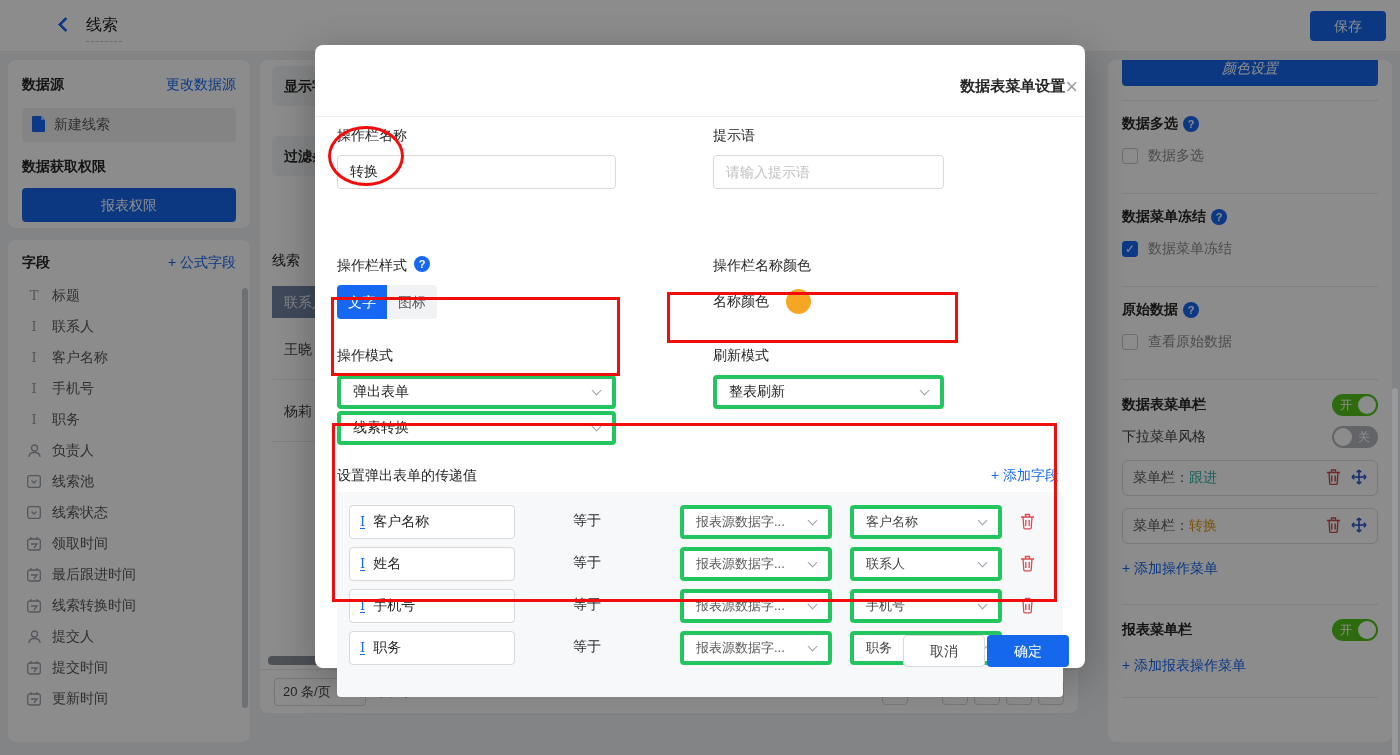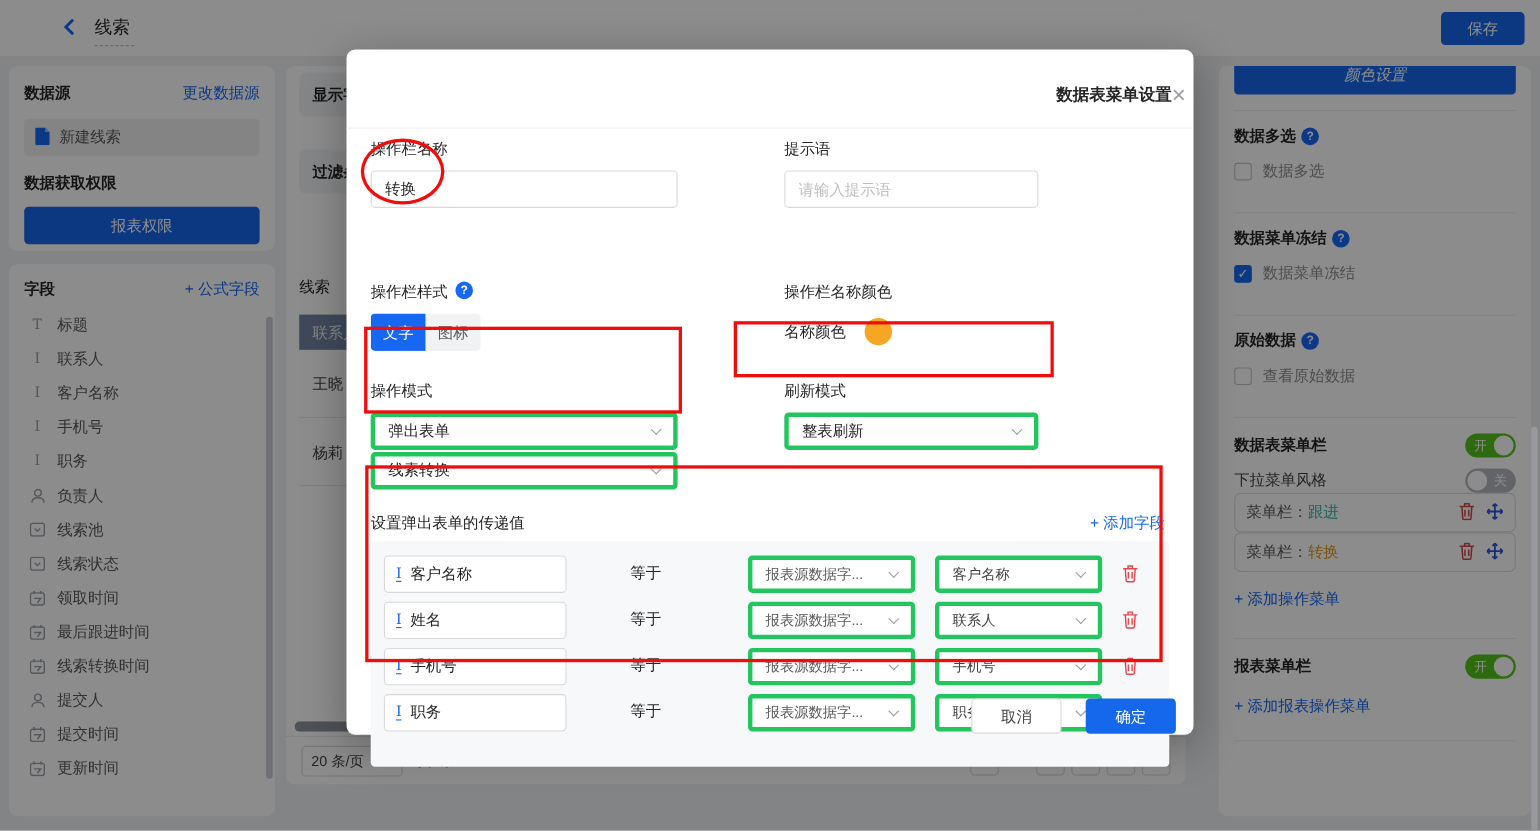--- a/index.html
+++ b/index.html
@@ -60,21 +60,21 @@
   .pof { color:#8c8c8c; font-size:13px; margin-right:8px; }
   .pbtn { width:26px; height:26px; border:1px solid #d9d9d9; border-radius:4px; text-align:center; line-height:23px; color:#7a7f87; background:#fff; font-size:14px; cursor:pointer; }
 
   
   .right-card { left:1108px; top:60px; width:284px; height:682px; padding:0 14px; overflow:hidden; }
   .color-btn { width:256px; height:36px; line-height:36px; margin-top:-14px;font-style:italic; }
   .r-div { margin:14px 0; }
   .r-title { display:flex; align-items:center; }
   .r-check { display:flex; align-items:center; gap:10px; margin-top:14px; color:#8c8c8c; }
   .r-row { display:flex; align-items:center; justify-content:space-between; }
-  .menu-box { margin-top:0; height:36px; border:1px solid #dcdcdc; border-radius:6px; display:flex; align-items:center; padding:0 10px; color:#595959; }
+  .menu-box { margin-top:12px; height:36px; border:1px solid #dcdcdc; border-radius:6px; display:flex; align-items:center; padding:0 10px; color:#595959; }
   .menu-box .mi { margin-left:auto; display:flex; gap:10px; align-items:center; }
   .add-link { margin-top:16px; display:block; }
   .win-scroll { position:absolute; right:2px; top:388px; width:6px; height:367px; background:#97999c; border-radius:3px; z-index:40; }
 
   
   .overlay { position:absolute; left:0; top:0; width:1400px; height:755px; background:rgba(0,0,0,0.45); z-index:10; }
   .modal { position:absolute; left:315px; top:45px; width:770px; height:623px; background:#fff; border-radius:8px; z-index:20; box-shadow:0 10px 40px rgba(0,0,0,.3); }
   .m-head { height:60px; display:flex; align-items:center; justify-content:flex-end; padding:0 7px; border-bottom:1px solid #f0f0f0;margin-top:12px; }
   .m-title { font-size:15px; font-weight:bold; }
   .m-close { font-size:22px; color:#9aa0a8; cursor:pointer; line-height:1; }
@@ -87,21 +87,21 @@
   .tabgrp .tab.sel { background:#1668f2; color:#fff; }
   .color-dot { position:absolute; left:471px; top:172px; width:25px; height:25px; border-radius:50%; background:#f5a623; cursor:pointer; }
   .pass-panel { position:absolute; left:22px; top:375px; width:726px; height:205px; background:#f7f8fa; border-radius:4px; }
   .p-row { position:absolute; left:0; width:726px; height:34px; }
   .p-field { position:absolute; left:12px; top:0; width:166px; height:34px; background:#fff; border:1px solid #d9d9d9; border-radius:4px; display:flex; align-items:center; gap:8px; padding:0 10px; }
   .p-field .tic { color:#1668f2; font-family:"DejaVu Serif",serif; font-size:13px; border-bottom:1px solid #1668f2; line-height:13px; }
   .p-eq { position:absolute; left:236px; top:7px; }
   .p-sel1 { left:343px; top:0; width:152px; font-size:13px; color:#595959; }
   .p-sel2 { left:513px; top:0; width:152px; font-size:13px; color:#434343; }
   .p-trash { position:absolute; left:683px; top:8px; color:#e0484e; cursor:pointer; }
-  .m-foot { position:absolute; right:16px; bottom:12px; display:flex; gap:22px; }
+  .m-foot { position:absolute; right:16px; bottom:12px; display:flex; gap:2px; }
   .btn-cancel { width:82px; height:32px; line-height:30px; text-align:center; border:1px solid #d9d9d9; border-radius:4px; background:#fff; color:#434343; cursor:pointer; font-size:14px; }
   .btn-ok { width:82px; height:32px; line-height:32px; }
 
   
   .anno { position:absolute; border:3px solid #f20d0d; z-index:30; pointer-events:none; }
   .a-ellipse { left:328px; top:126px; width:76px; height:60px; border-radius:50%; }
   .a-rect1 { left:331px; top:297px; width:289px; height:79px; }
   .a-rect2 { left:667px; top:292px; width:291px; height:51px; }
   .a-rect3 { left:332px; top:423px; width:725px; height:179px; }
 </style>

